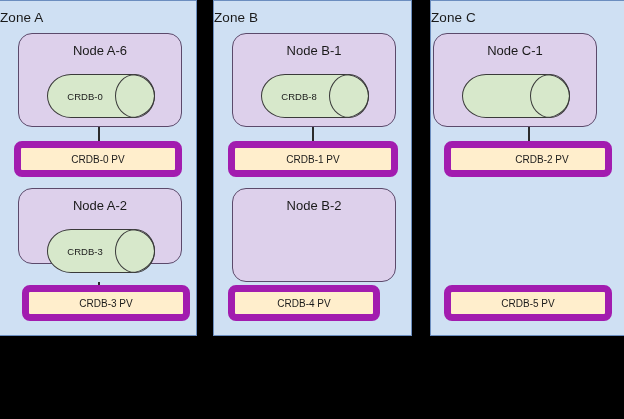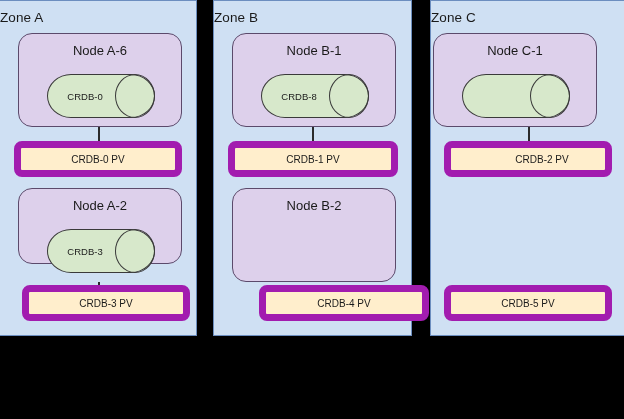--- a/index.html
+++ b/index.html
@@ -156,21 +156,21 @@
         <div class="cap"></div>
         <div class="label">CRDB-8</div>
       </div>
     </div>
     <div class="connector" style="left:98px; top:126px; height:14px;"></div>
     <div class="pv" style="left:14px; top:140px; width:170px;">CRDB-1 PV</div>
 
     <div class="node" style="left:18px; top:187px; width:164px; height:94px;">
       <div class="node-title">Node B-2</div>
     </div>
-    <div class="pv" style="left:14px; top:284px; width:170px;margin-left:31px;">CRDB-4 PV</div>
+    <div class="pv" style="left:14px; top:284px; width:152px;">CRDB-4 PV</div>
   </div>
 
   <div class="zone zone-c">
     <div class="zone-title">Zone C</div>
 
     <div class="node" style="left:2px; top:32px; width:164px; height:94px;">
       <div class="node-title">Node C-1</div>
       <div class="db" style="left:28px; top:40px;">
         <div class="body"></div>
         <div class="cap"></div>

